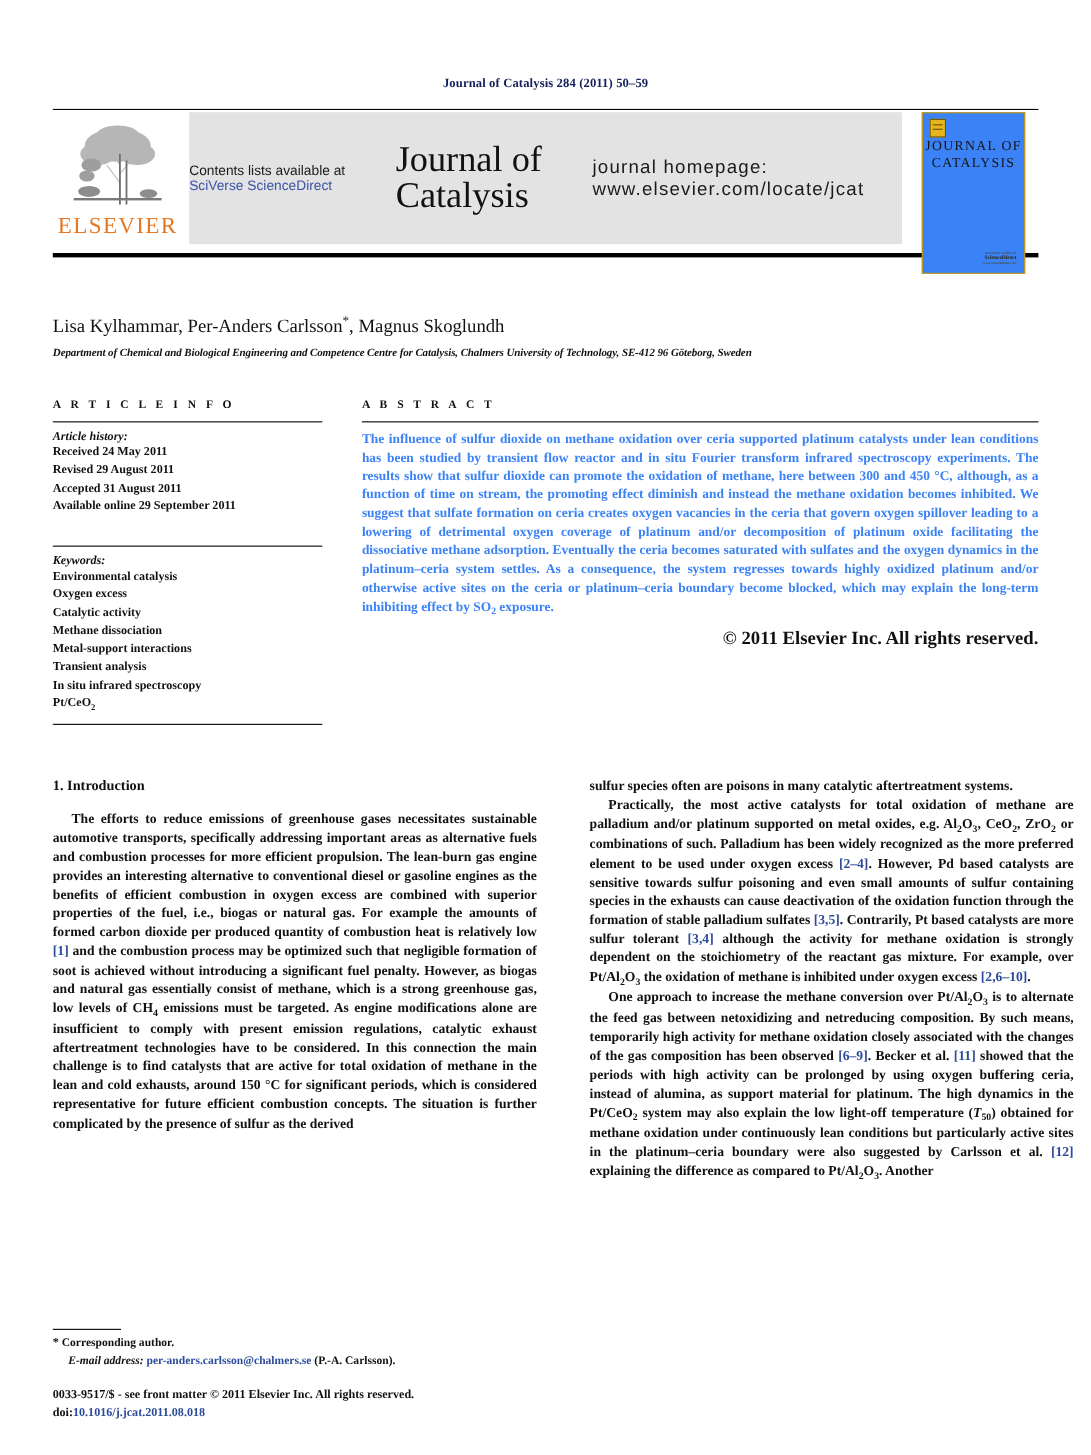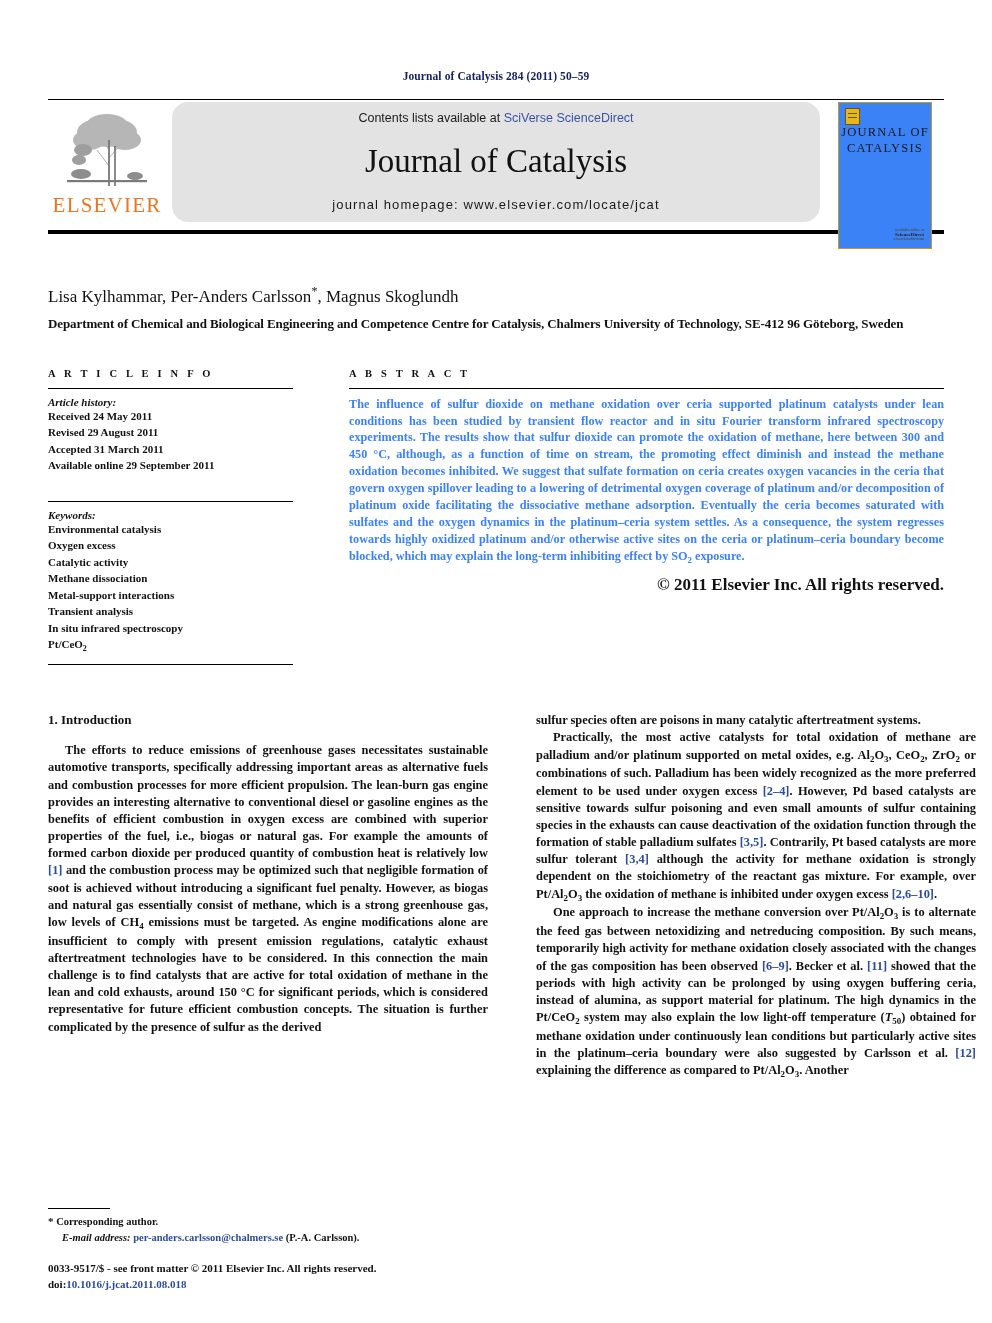--- a/index.html
+++ b/index.html
@@ -62,47 +62,44 @@
     letter-spacing: 1.2px;
     color: #e87722;
     line-height: 1;
     margin-top: 1px;
   }
   .banner {
     flex: 1 1 auto;
     background: #e3e3e3;
     margin: 2px 6px 6px 6px;
     display: flex;
-    flex-direction: column;
     align-items: center;
     justify-content: space-between;
     padding: 9px 0 10px 0;
     box-sizing: border-box;
-    border-radius: 16px;
   }
   .contents-line {
     font-family: "Liberation Sans", sans-serif;
     font-size: 12.5px;
     color: #1a1a1a;
   }
   .contents-line .sd-link {
     color: #3a53a4;
   }
   .journal-name {
     font-family: "Liberation Serif", serif;
     font-size: 33px;
     color: #111;
     line-height: 1;
   }
   .homepage-line {
     font-family: "Liberation Sans", sans-serif;
-    font-size: 13px;
+    font-size: 17px;
     letter-spacing: 1.1px;
     color: #1a1a1a;
-    text-align: center;
   }
   .cover-thumb {
     width: 118px;
     flex: 0 0 118px;
     display: flex;
     align-items: flex-start;
     justify-content: center;
     padding-top: 2px;
     box-sizing: border-box;
   }
@@ -186,32 +183,33 @@
   }
   .authors {
     font-family: "Liberation Serif", serif;
     font-size: 17px;
     margin-top: 17px;
     color: #111;
   }
   .authors sup { font-size: 12px; vertical-align: super; }
   .affiliation {
     font-family: "Liberation Serif", serif;
-    font-weight: bold;
-    font-size: 13px;
+    font-style: italic;
+    font-weight: bold;
+    font-size: 10px;
     margin-top: 9px;
     color: #111;
     letter-spacing: -0.1px;
   }
 
   
   .info-abstract {
     display: flex;
     margin-top: 36px;
-    gap: 56px;
+    gap: 36px;
   }
   .col-info { width: 245px; flex: 0 0 245px; }
   .col-abstract { flex: 1 1 auto; }
 
   .sec-head {
     font-family: "Liberation Serif", serif;
     font-weight: bold;
     font-size: 10.5px;
     letter-spacing: 3.2px;
     color: #111;
@@ -381,21 +379,21 @@
 
   <div class="info-abstract">
 
     <div class="col-info">
       <div class="sec-head">A R T I C L E   I N F O</div>
       <hr class="hr-thin">
       <div class="info-label">Article history:</div>
       <div class="info-list">
         <div>Received 24 May 2011</div>
         <div>Revised 29 August 2011</div>
-        <div>Accepted 31 March 2011</div>
+        <div>Accepted 31 August 2011</div>
         <div>Available online 29 September 2011</div>
       </div>
       <div class="info-gap"></div>
       <hr class="hr-thin">
       <div class="info-label">Keywords:</div>
       <div class="info-list">
         <div>Environmental catalysis</div>
         <div>Oxygen excess</div>
         <div>Catalytic activity</div>
         <div>Methane dissociation</div>

